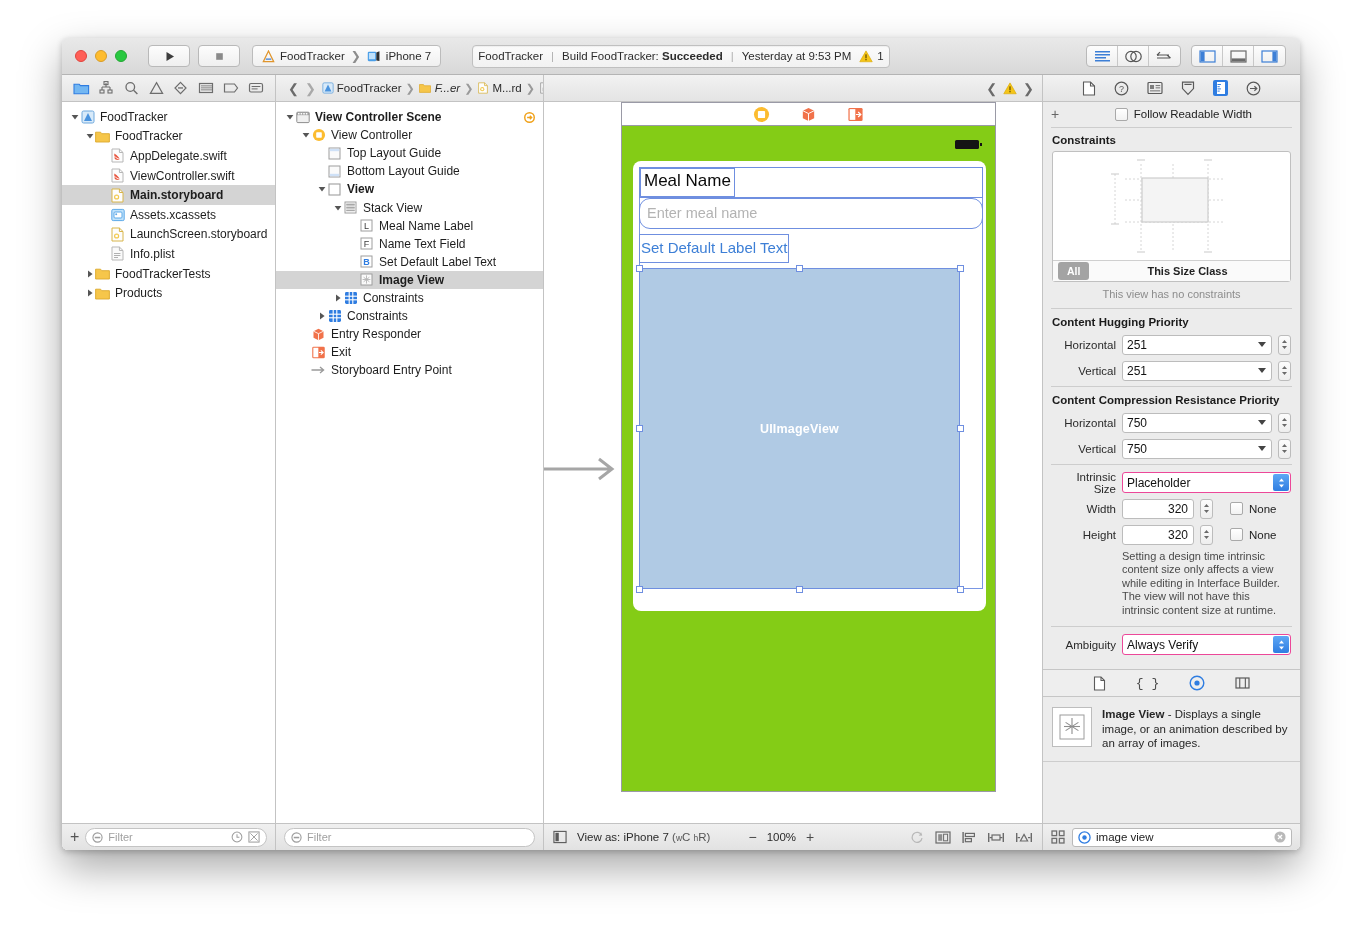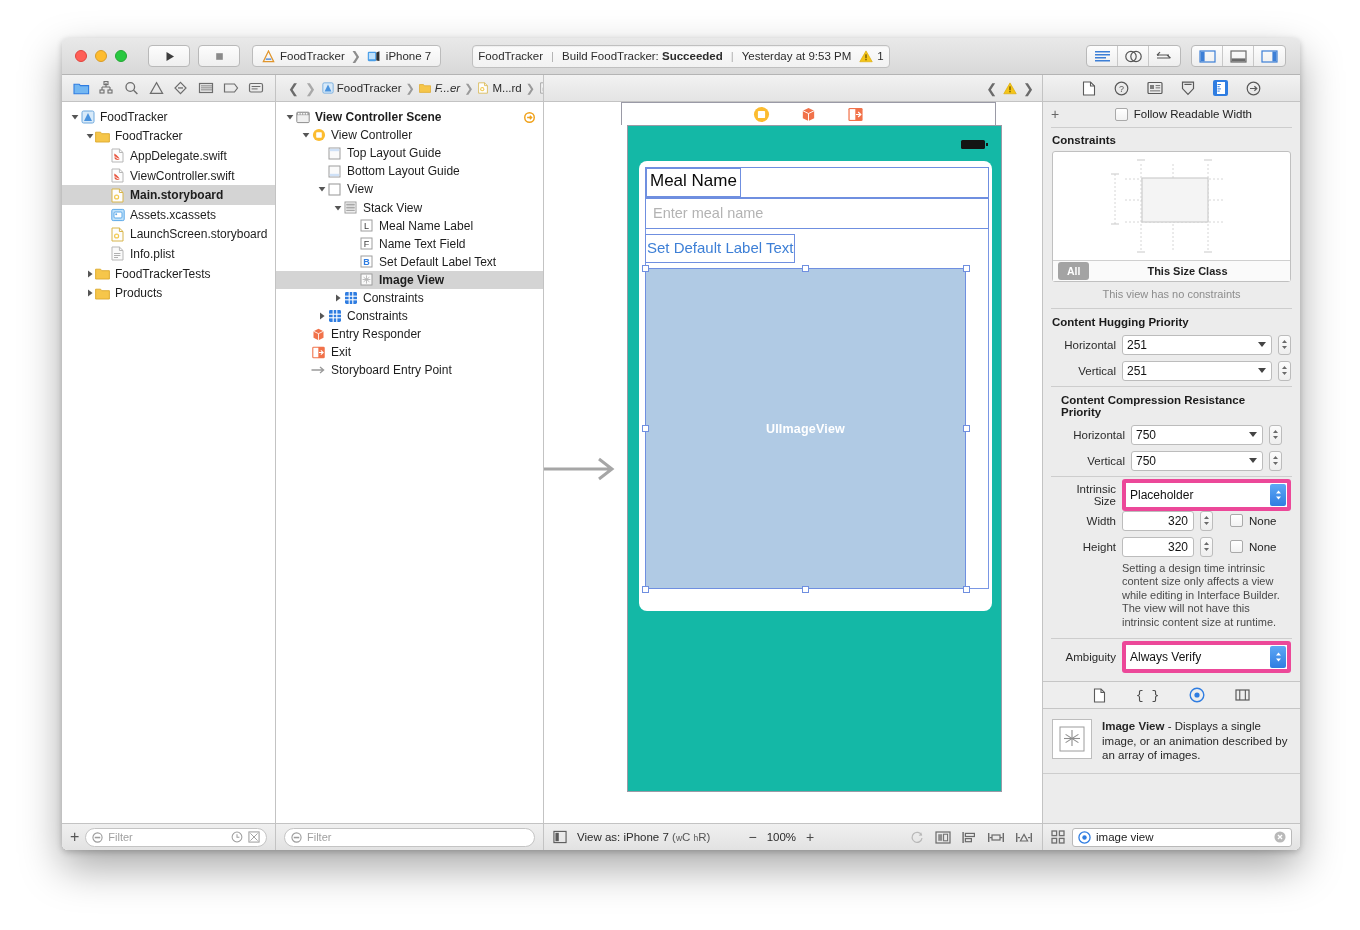--- a/index.html
+++ b/index.html
@@ -126,21 +126,21 @@
   .hr{ height:1px; background:#cdcdcd; margin:7px 0;}
   .frow{ display:flex; align-items:center; gap:6px; height:21px; margin-bottom:5px;}
   .flabel{ width:64px; text-align:right; font-size:11.5px; color:#2a2a2a; flex:0 0 64px;}
   .combo{ flex:1; height:20px; background:#fff; border:1px solid #bcbcbc; border-radius:3px;
       display:flex; align-items:center; padding:0 4px; font-size:12px; color:#111;
       position:relative;}
   .combo .arrowdn{ position:absolute; right:5px; }
   .stepper{ width:13px; height:20px; border:1px solid #bcbcbc; border-radius:3px;
       background:linear-gradient(to bottom,#fcfcfc,#eee); display:flex;
       flex-direction:column; align-items:center; justify-content:center; flex:0 0 13px;}
-  .popup{ flex:1; height:32px; background:#fff; border:4px solid #ec4899; border-radius:3px;
+  .popup{ flex:1; height:21px; background:#fff; border:1px solid #ec4899; border-radius:3px;
       display:flex; align-items:center; padding:0 4px; font-size:12px; color:#111;
       position:relative;}
   .popup .bluebtn{ position:absolute; right:1px; top:1px; bottom:1px; width:16px;
       background:linear-gradient(to bottom,#5ea8f5,#2f7de1); border-radius:2px;
       display:flex; align-items:center; justify-content:center; flex-direction:column;}
   .numfield{ width:72px; flex:0 0 72px; height:20px; background:#fff;
       border:1px solid #bcbcbc; border-radius:3px; display:flex; align-items:center;
       justify-content:flex-end; padding-right:5px; font-size:12px; color:#111;}
   .chk{ width:13px; height:13px; border:1px solid #a9a9a9; border-radius:2px;
       background:linear-gradient(to bottom,#fff,#f2f2f2); flex:0 0 13px;}
@@ -156,22 +156,22 @@
       border-top:1px solid #c3c3c3;}
   .insp-srch{ flex:1; height:19px; border-radius:3px; background:#fff;
       border:1px solid #b9b9b9; display:flex; align-items:center; gap:5px;
       padding:0 5px; font-size:11.5px; color:#222;}
 
   .muted{ color:#8c8c8c; }
   .center{ text-align:center; }
 
   
   .phone{
-    position:absolute; left:83px; top:23px; width:375px; height:667px;
-    background:#14b8a6; border:1px solid #9a9aa6; }
+    position:absolute; left:77px; top:23px; width:375px; height:667px;
+    background:#84cc16; border:1px solid #9a9aa6; }
   .phone-inner{
     position:absolute; left:11px; top:35px; right:9px; height:450px;
     background:#ffffff; border-radius:8px; }
   .sb-el{ position:absolute; border:1px solid #6f8fe0; }
   .dock{ position:absolute; left:77px; top:0px; width:375px; height:23px;
     background:#fff; border-left:1px solid #9a9aa6; border-right:1px solid #9a9aa6;
     border-top:1px solid #9a9aa6;
     display:flex; align-items:center; justify-content:center; gap:30px;}
   .handle{ position:absolute; width:7px; height:7px; background:#fff;
     border:1px solid #6f8fe0; }
@@ -590,21 +590,21 @@
           <div class="row" style="padding-left: 40px; height: 18.1px;">
             <span class="tw"></span>
             <span class="ficon">
               <svg width="13" height="13" viewBox="0 0 13 13">
                 <rect x="1" y="1" width="11" height="11" fill="#fafafa" stroke="#9e9e9e" stroke-width="1"></rect>
                 <rect x="1.8" y="8.8" width="9.4" height="2.4" fill="#cfe1f7"></rect>
               </svg>
             </span>
             <span>Bottom Layout Guide</span>
           </div>
-          <div class="row" style="padding-left: 40px; height: 18.1px;">
+          <div class="row" style="padding-left: 40px; height: 18.1px; font-weight: bold;">
             <span class="tw">
               <svg width="8" height="8" viewBox="0 0 8 8">
                 <path d="M0.6 2 L7.4 2 L4 6.6 Z" fill="#555"></path>
               </svg>
             </span>
             <span class="ficon">
               <svg width="13" height="13" viewBox="0 0 13 13">
                 <rect x="1" y="1" width="11" height="11" fill="#ffffff" stroke="#9e9e9e" stroke-width="1.1"></rect>
               </svg>
             </span>
@@ -795,21 +795,21 @@
           <div style="position:absolute;right:13px;top:17px;width:2px;height:3px;background:#141414;"></div>
 
           <div class="phone-inner">
 
             <div class="sb-el" style="left:6px; top:6px; right:3px; height:422px; border-color:#7a97e4;"></div>
 
             <div class="sb-el" style="left:6px; top:6px; right:3px; height:31px;">
               <div style="position:absolute;left:0;top:0;height:29px;border:1px solid #6f8fe0;padding:2px 3px 0 3px;font-size:17px;color:#0a0a0a;font-family:'Liberation Sans',sans-serif;white-space:nowrap;">Meal Name</div>
             </div>
 
-            <div class="sb-el" style="left:6px; top:37px; right:3px; height:31px;">
+            <div class="sb-el" style="left:6px; top:37px; right:3px; height:31px;border-radius:11px;">
               <div style="padding:6px 0 0 7px;font-size:14.5px;color:#b3b3b3;">Enter meal name</div>
             </div>
 
             <div class="sb-el" style="left:6px; top:73px; width:150px; height:29px;">
               <div style="padding:4px 0 0 1px;font-size:15px;color:#3d7fd6;white-space:nowrap;">Set Default Label Text</div>
             </div>
 
             <div style="position:absolute;left:6px;top:107px;width:321px;height:321px;background:#b0cae4;border:1px solid #6f8fe0;display:flex;align-items:center;justify-content:center;">
               <span style="color:#fff;font-size:12.5px;font-weight:bold;letter-spacing:.2px;">UIImageView</span>
             </div>
@@ -986,21 +986,21 @@
               <svg width="7" height="11" viewBox="0 0 7 11">
                   <path d="M3.5 1 L6 4 L1 4 Z" fill="#6a6a6a"></path>
                   <path d="M3.5 10 L6 7 L1 7 Z" fill="#6a6a6a"></path>
                 </svg>
             </div>
           </div>
         </div>
 
         <div class="hr" style="margin:3px 8px 7px 8px;"></div>
 
-        <div style="padding:0 18px;">
+        <div style="padding:0 9px;">
           <div class="sec-title" style="margin-bottom:6px;">Content Compression Resistance Priority</div>
           <div class="frow">
             <span class="flabel">Horizontal</span>
             <div class="combo">
               <span>750</span>
               <svg class="arrowdn" width="8" height="6" viewBox="0 0 8 6">
                   <path d="M0 0 L8 0 L4 5 Z" fill="#444"></path>
                 </svg>
             </div>
             <div class="stepper">

